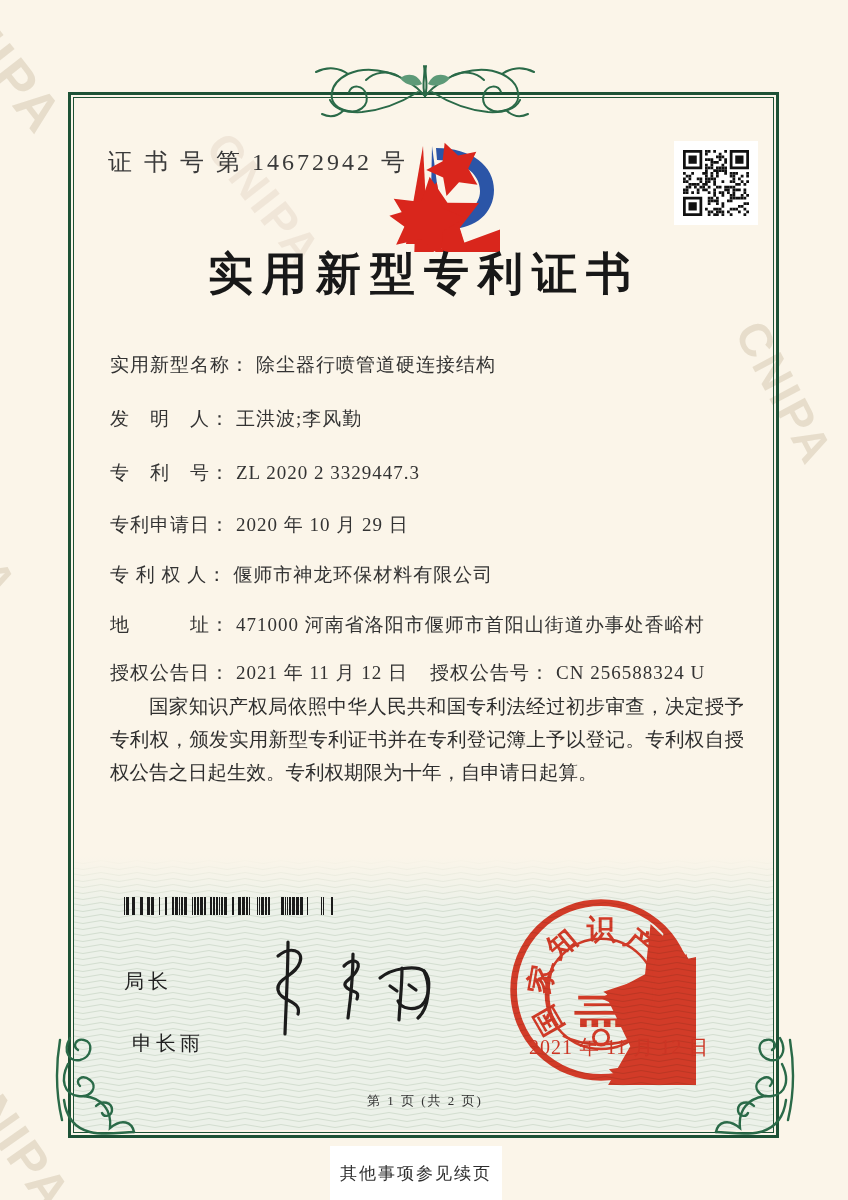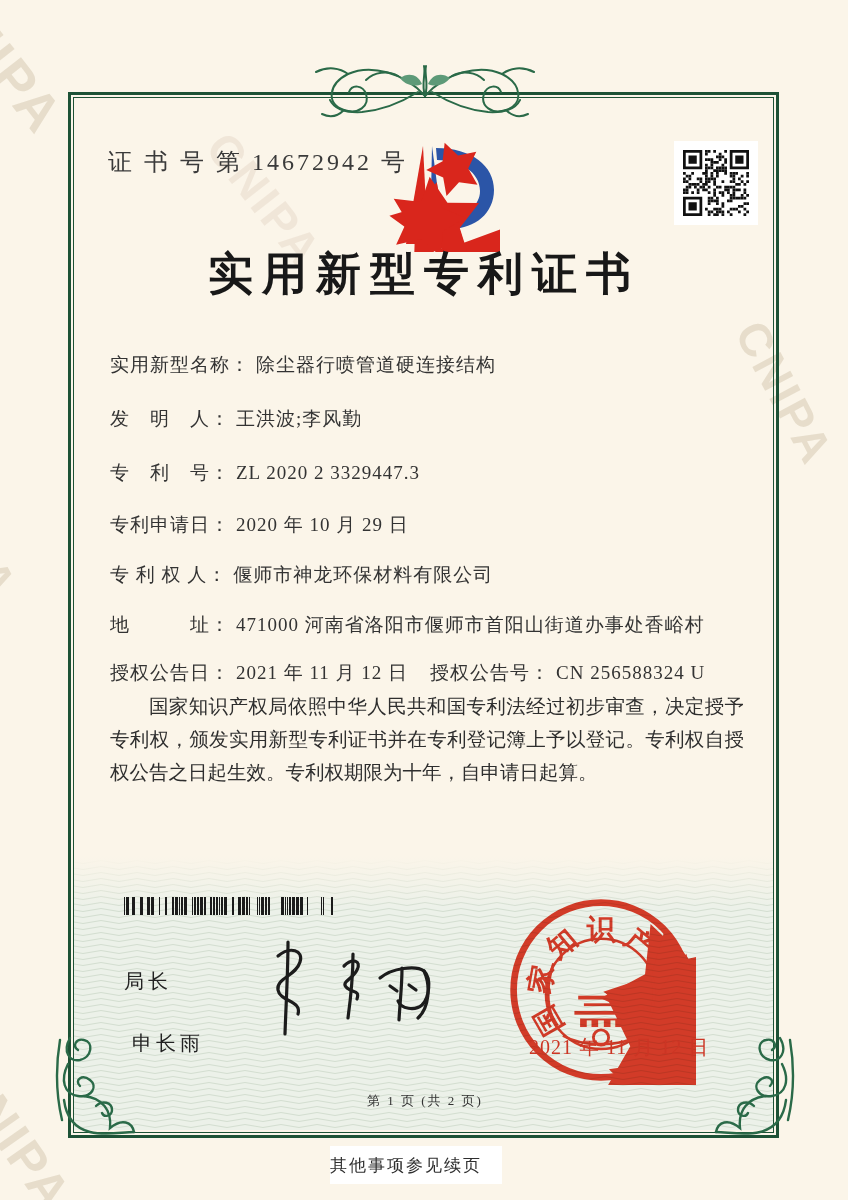--- a/index.html
+++ b/index.html
@@ -55,22 +55,22 @@
   .seal-date{position:absolute;left:529px;top:1034px;font-size:20px;color:#cc3524;
     letter-spacing:1px;z-index:4;white-space:nowrap;}
   .page-info{position:absolute;left:110px;top:1092px;width:630px;text-align:center;
     font-size:13px;letter-spacing:2px;color:#333;z-index:2;}
   
   .corner{position:absolute;z-index:5;}
   .corner-bl{left:54px;top:1034px;}
   .corner-br{left:712px;top:1034px;transform:scaleX(-1);}
   .ornament-top{position:absolute;left:300px;top:62px;z-index:5;}
   
-  .cont-box{position:absolute;left:330px;top:1146px;width:172px;height:38px;background:#ffffff;
-    display:flex;align-items:center;justify-content:flex-start;}
+  .cont-box{position:absolute;left:330px;top:1146px;width:172px;height:54px;background:#ffffff;
+    display:flex;align-items:center;justify-content:center;}
   .cont-box span{font-size:17px;letter-spacing:2px;color:#2e2e2e;}
 </style>
 </head>
 <body>
 
 <svg width="0" height="0" style="position:absolute">
   <defs>
     <symbol id="star" viewBox="-10 -10 20 20" overflow="visible">
       <polygon points="0,-10 2.94,-4.05 9.51,-3.09 4.76,1.55 5.88,8.09 0,5 -5.88,8.09 -4.76,1.55 -9.51,-3.09 -2.94,-4.05"></polygon>
     </symbol>

